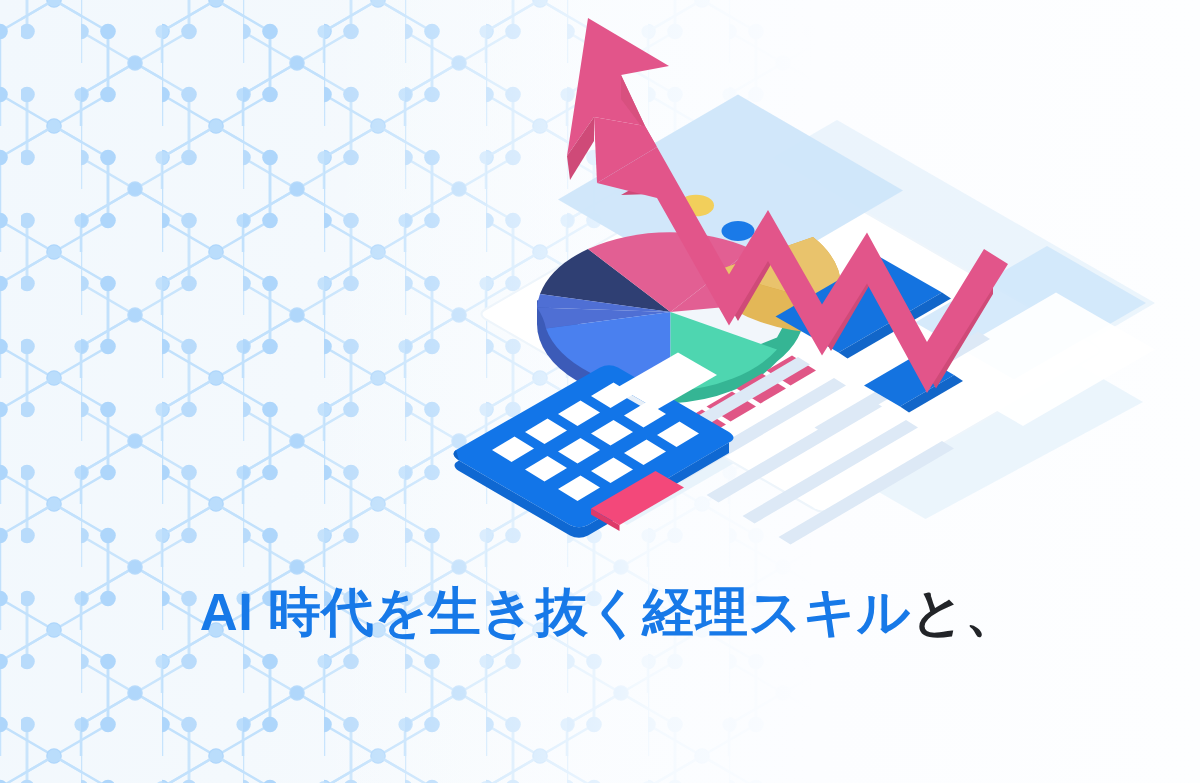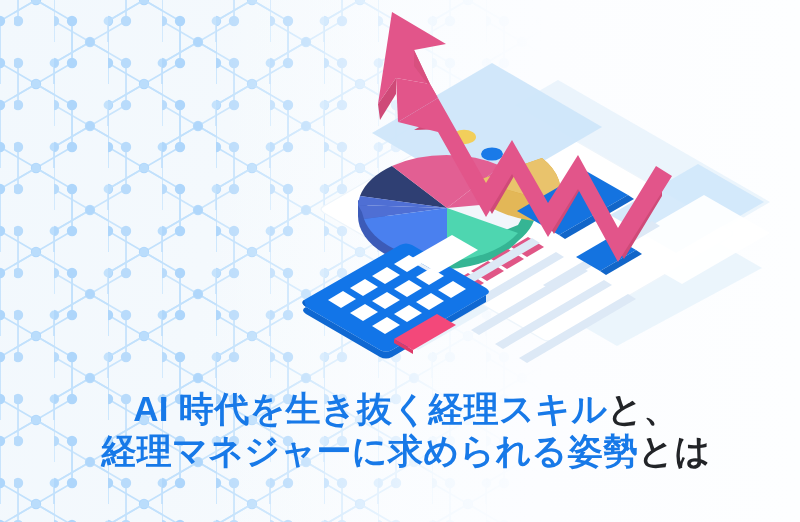--- a/index.html
+++ b/index.html
@@ -235,18 +235,15 @@
         </g>
       </g>
 
     </svg>
   </div>
 
   <div class="title-block">
     <span class="title-line">
       <span class="t-blue">AI 時代を生き抜く経理スキル</span><span class="t-dark">と、</span>
     </span>
-    <span class="title-line">
-      <span class="t-blue">経理マネジャーに求められる姿勢</span><span class="t-dark">とは</span>
-    </span>
   </div>
 
 </div>
 
 </body></html>

